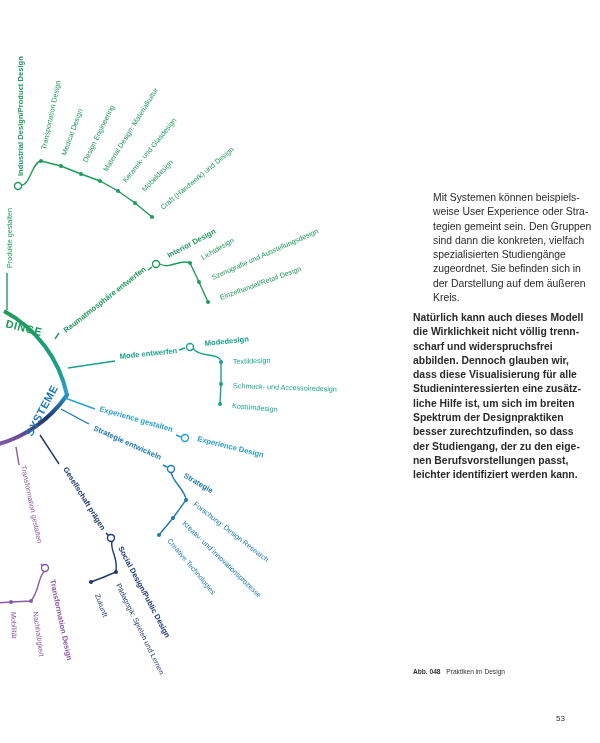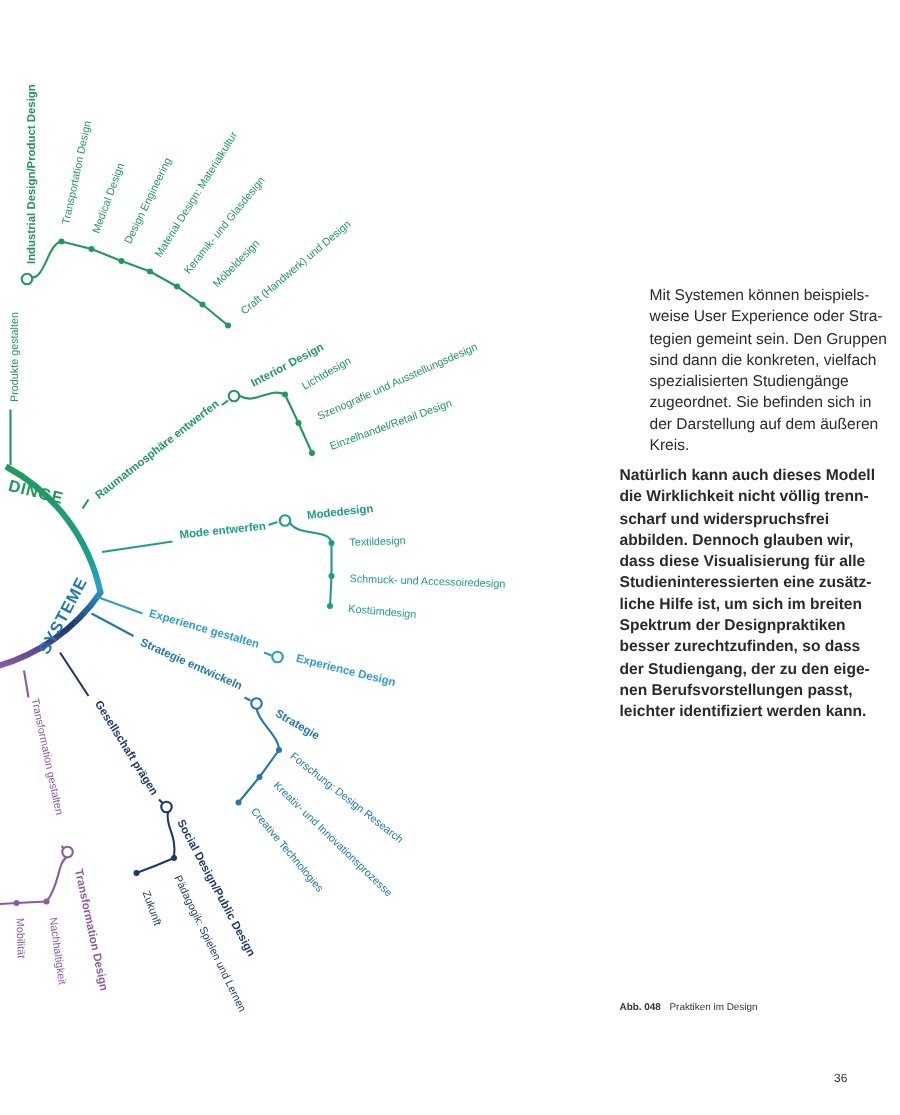--- a/index.html
+++ b/index.html
@@ -168,13 +168,13 @@
 besser zurechtzufinden, so dass
 der Studiengang, der zu den eige-
 nen Berufsvorstellungen passt,
 leichter identifiziert werden kann.</div>
 
 <div id="caption">
   <span class="fig-no">Abb. 048</span>
   <span>Praktiken im Design</span>
 </div>
 
-<div id="page-number">36</div>
+<div id="page-number">53</div>
 
 </body></html>

